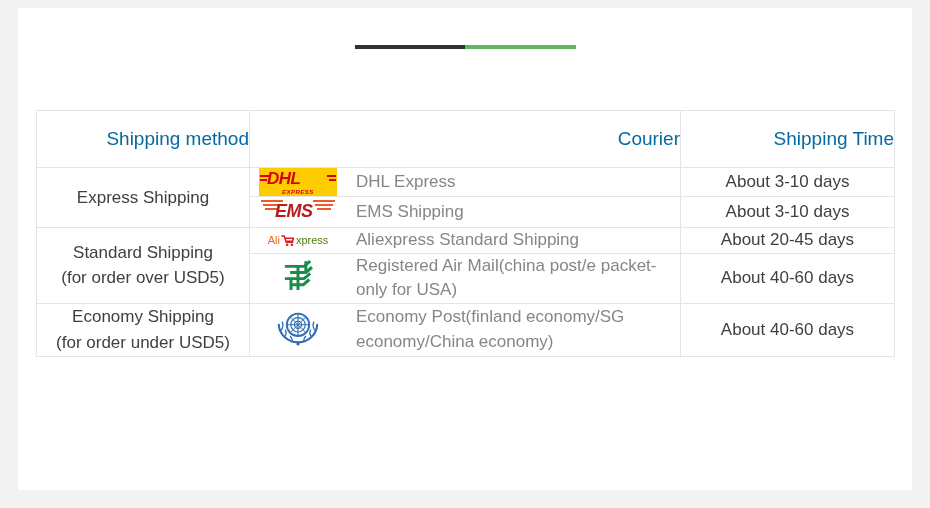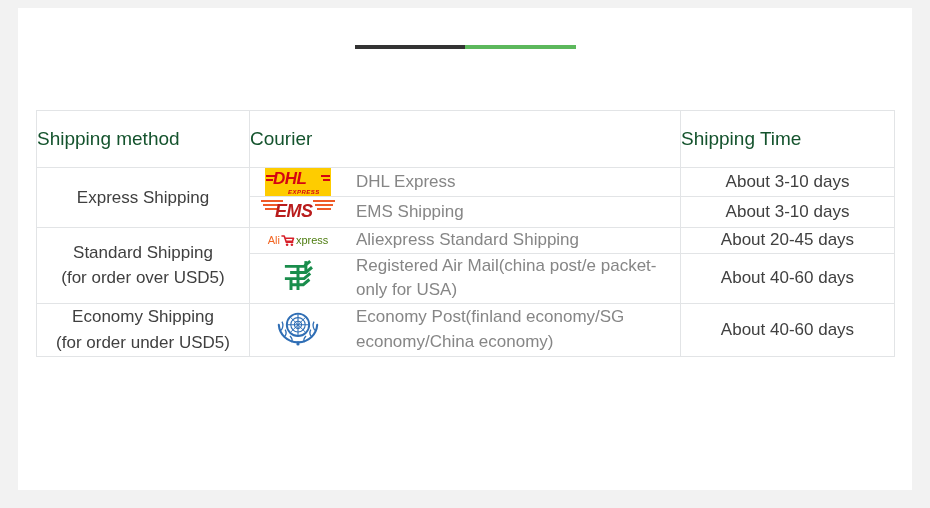--- a/index.html
+++ b/index.html
@@ -64,22 +64,22 @@
     font-weight: 400;
   }
 
   col.c-method { width: 213px; }
   col.c-courier { width: 431px; }
   col.c-time { width: 214px; }
 
   
   .hdr {
     height: 56px;
-    text-align: left;
-    color: #14532d;
+    text-align: right;
+    color: #0369a1;
     font-size: 19px;
   }
 
   
   .method {
     text-align: center;
     color: #404040;
     font-size: 17px;
     line-height: 1.5;
     padding: 6px 8px;
@@ -111,21 +111,21 @@
   .time {
     text-align: center;
     color: #404040;
     font-size: 17px;
     padding: 6px 6px;
   }
 
   
   
   .logo-dhl {
-    width: 66px;
+    width: 78px;
     height: 28px;
     background: #fecc00;
     position: relative;
     overflow: hidden;
     display: block;
   }
   .logo-dhl .dhl-word {
     position: absolute;
     left: 8px;
     top: 1px;

